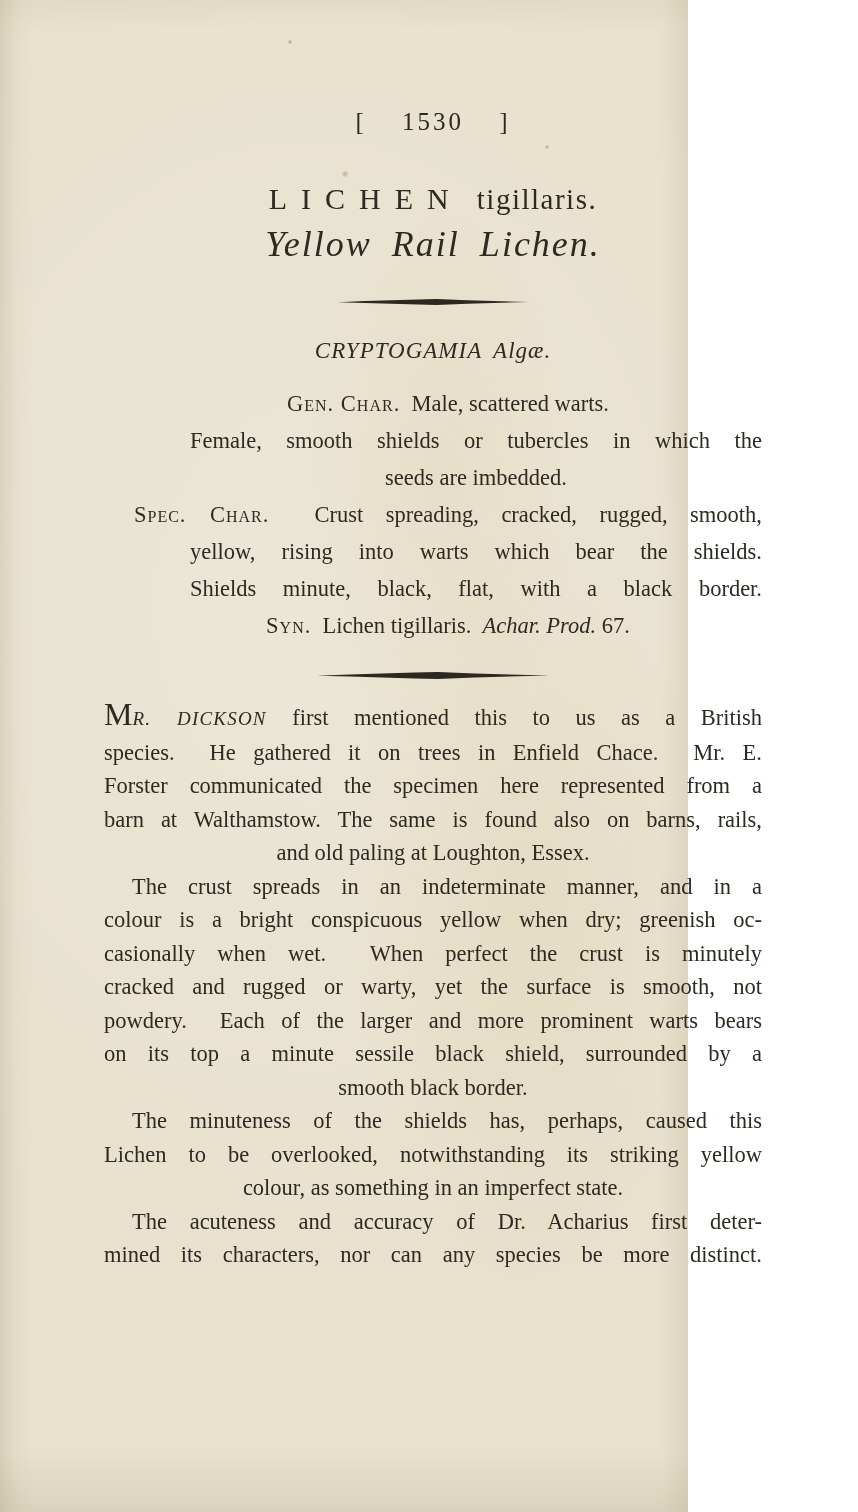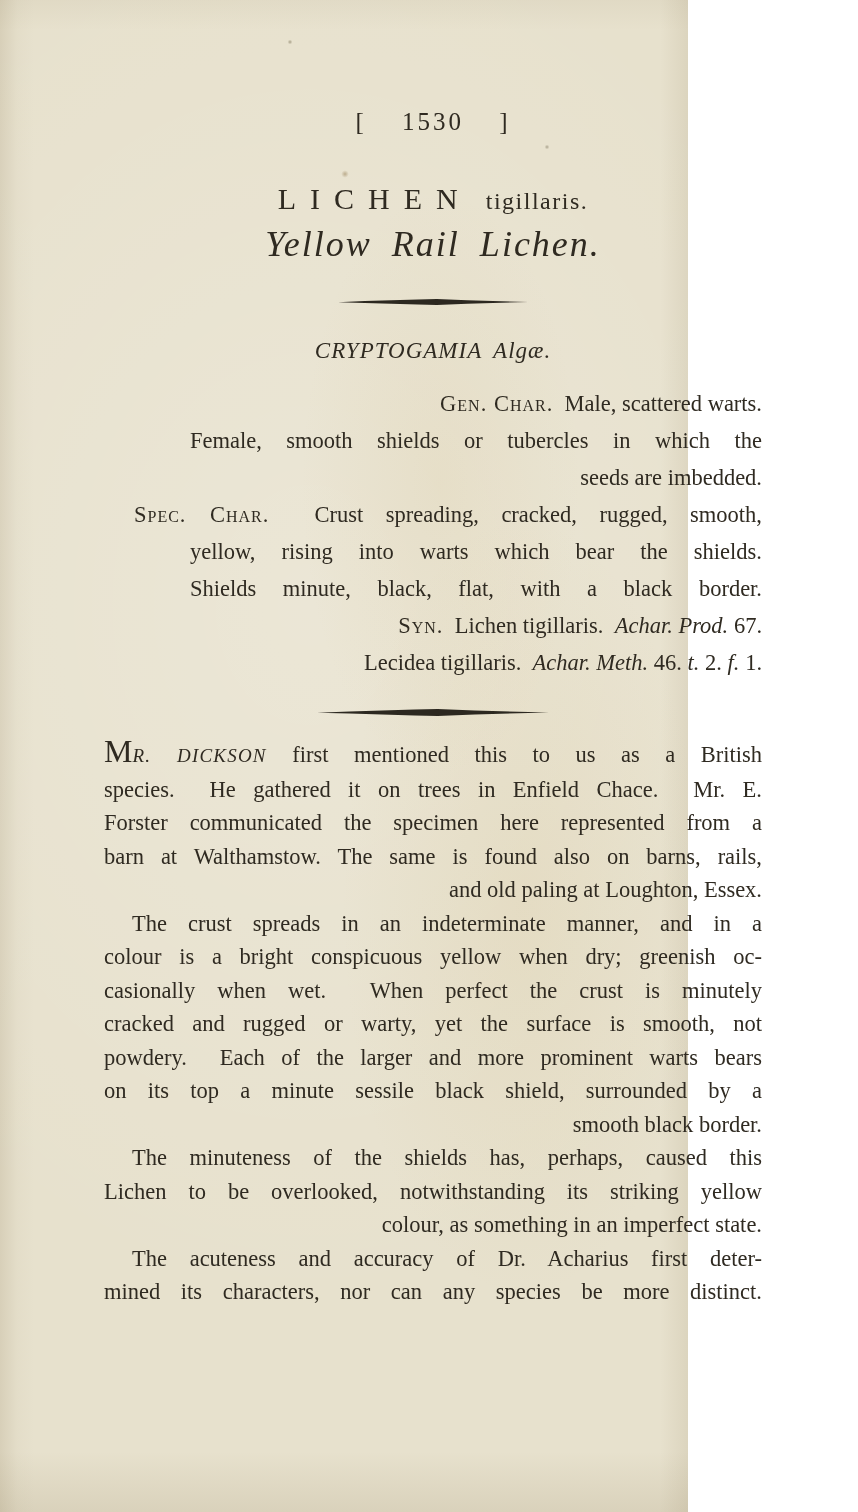--- a/index.html
+++ b/index.html
@@ -25,21 +25,21 @@
       linear-gradient(180deg, rgba(120,100,60,0.06), rgba(0,0,0,0) 2%);
   }
   .content { position: absolute; left: 104px; top: 0; width: 658px; }
 
   .pageno {
     margin-top: 108px; text-align: center;
     font-size: 25px; letter-spacing: 3px; word-spacing: 26px;
   }
   .title { margin-top: 46px; text-align: center; font-size: 30px; white-space: nowrap; }
   .title .genus { letter-spacing: 14px; }
-  .title .species { letter-spacing: 1.5px; margin-left: 14px; font-size: 24px; }
+  .title .species { letter-spacing: 1.5px; margin-left: 14px; font-size: 29px; }
   .subtitle {
     margin-top: 7px; text-align: center; font-style: italic;
     font-size: 36px; letter-spacing: 2px; word-spacing: 9px;
   }
   .rule { background: #2c2820; margin-left: auto; margin-right: auto; }
   .rule-top {
     width: 190px; height: 6px; margin-top: 34px;
     clip-path: polygon(0 55%, 14% 34%, 42% 8%, 52% 0, 68% 22%, 100% 50%, 68% 78%, 52% 100%, 42% 92%, 14% 66%);
   }
   .rule-mid {
@@ -52,21 +52,21 @@
   }
 
   .char-block { margin-top: 21px; font-size: 22.5px; line-height: 37px; }
   .char-block .line { padding-left: 30px; }
   .char-block .line.cont { padding-left: 86px; }
   .char-block .line.syn2 { padding-left: 58px; }
 
   .body-text { margin-top: 19px; font-size: 22.5px; line-height: 33.5px; }
   .body-text .line.ind { padding-left: 28px; }
 
-  .line { text-align: right; }
+  .line { text-align: center; }
   .line.j { text-align: justify; text-align-last: justify; }
 
   .s-sc  { font-variant: small-caps; letter-spacing: 1px; }
   .s-it  { font-style: italic; }
   .s-ini { font-size: 32px; }
   .s-caps{ font-size: 19px; letter-spacing: 1.2px; font-style: italic; }
 </style>
 </head>
 <body>
 
@@ -86,21 +86,20 @@
     <div class="classification">CRYPTOGAMIA Algæ.</div>
 
     <div class="char-block">
         <div class="line"><span class="s-sc">Gen. Char.</span><span>&nbsp; Male, scattered warts.</span></div>
         <div class="line cont j"><span>Female, smooth shields or tubercles in which the</span></div>
         <div class="line cont"><span>seeds are imbedded.</span></div>
         <div class="line j"><span class="s-sc">Spec. Char.</span><span>&nbsp; Crust spreading, cracked, rugged, smooth,</span></div>
         <div class="line cont j"><span>yellow, rising into warts which bear the shields.</span></div>
         <div class="line cont j"><span>Shields minute, black, flat, with a black border.</span></div>
         <div class="line"><span class="s-sc">Syn.</span><span>&nbsp; Lichen tigillaris.&nbsp; </span><span class="s-it">Achar. Prod.</span><span> 67.</span></div>
-        <div class="line syn2"><span>Lecidea tigillaris.&nbsp; </span><span class="s-it">Achar. Meth.</span><span> 46. </span><span class="s-it">t.</span><span> 2. </span><span class="s-it">f.</span><span> 1.</span></div>
       </div>
 
     <div class="rule rule-mid"></div>
 
     <div class="body-text">
         <div class="para">
           <div class="line j"><span class="s-ini">M</span><span class="s-caps">R. DICKSON</span><span> first mentioned this to us as a British</span></div>
           <div class="line j"><span>species.&nbsp; He gathered it on trees in Enfield Chace.&nbsp; Mr. E.</span></div>
           <div class="line j"><span>Forster communicated the specimen here represented from a</span></div>
           <div class="line j"><span>barn at Walthamstow. The same is found also on barns, rails,</span></div>

